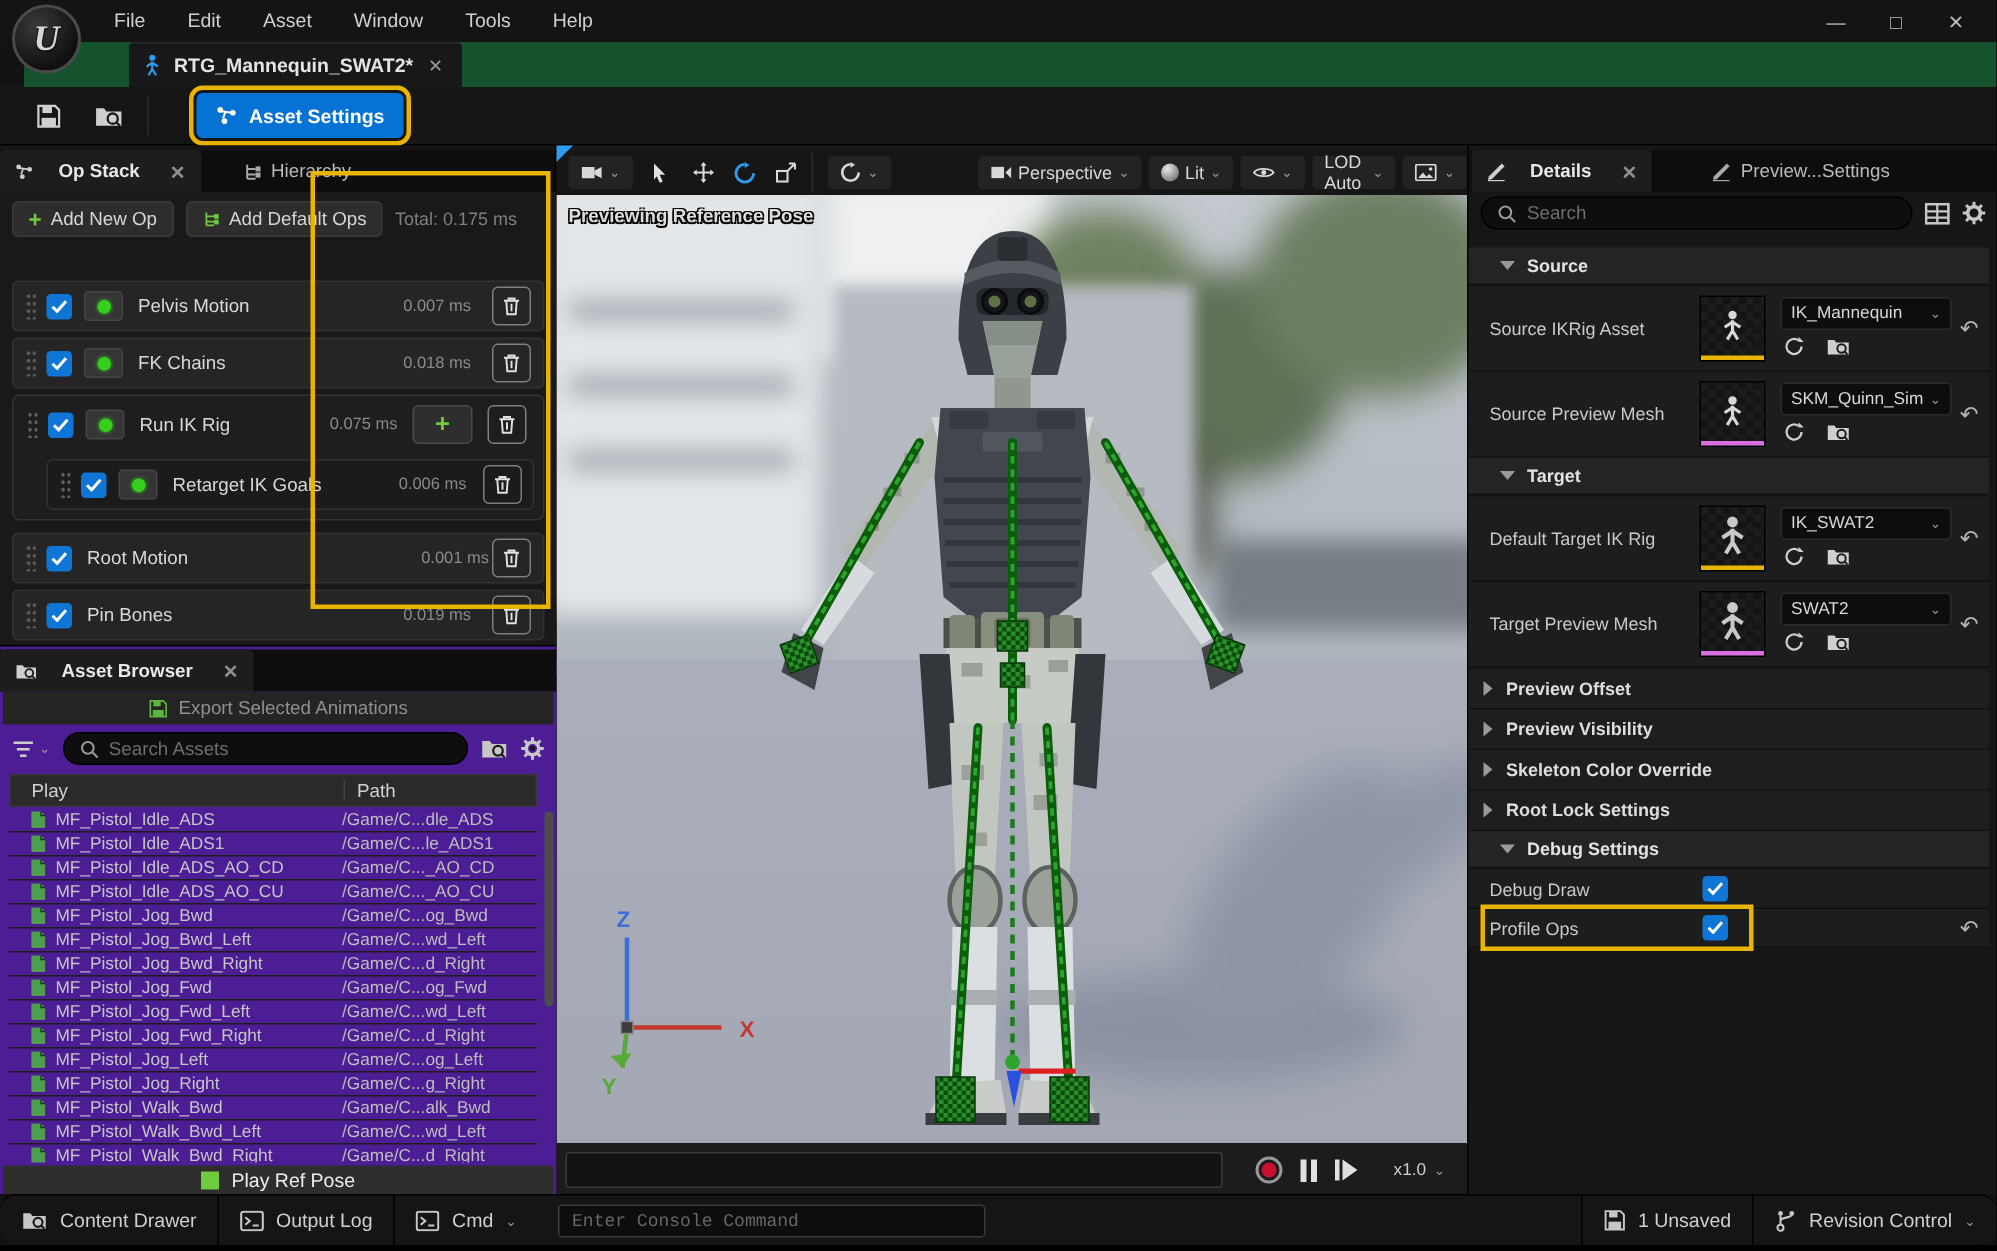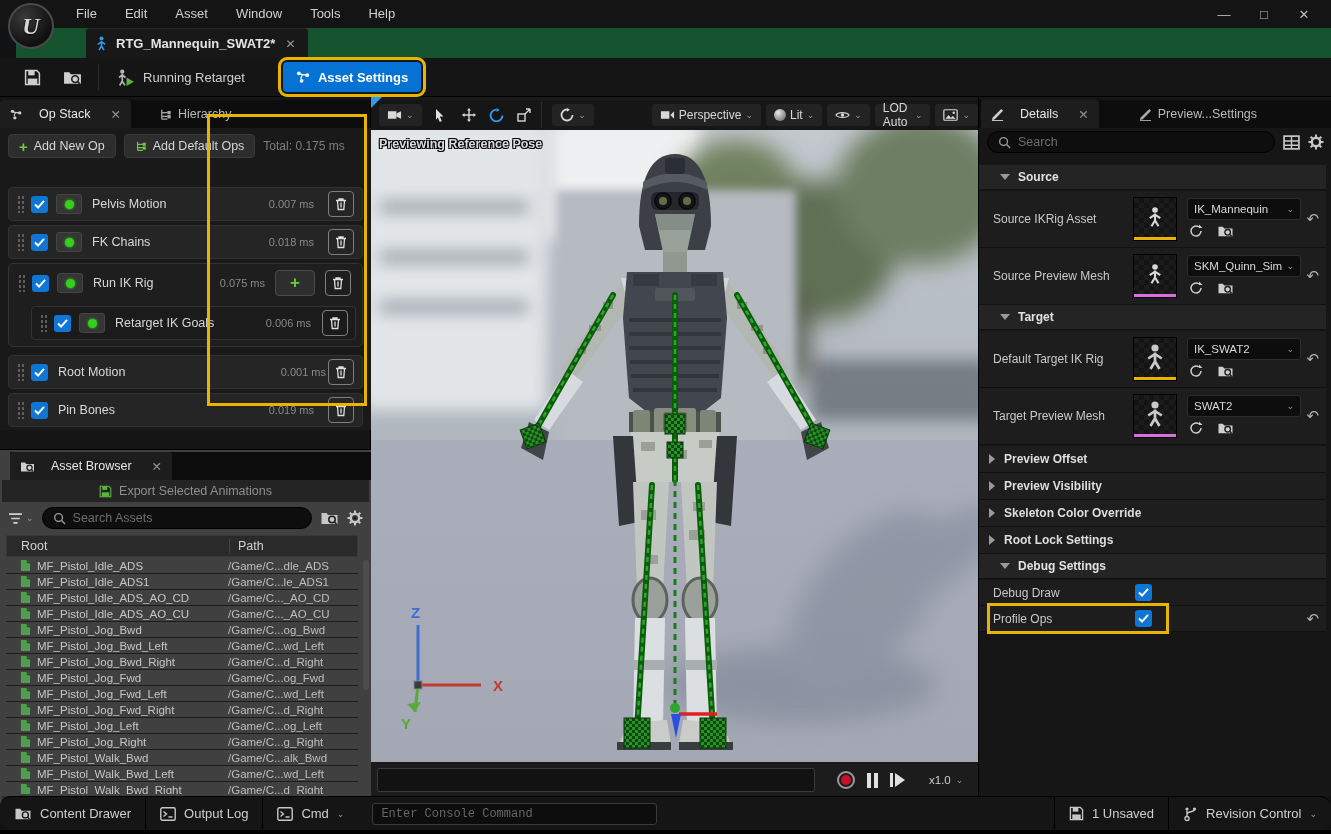--- a/index.html
+++ b/index.html
@@ -37,21 +37,21 @@
   .tb-icon-btn { width:40px; height:30px; display:flex; align-items:center; justify-content:center; border-radius:3px; }
   .tb-divider { width:1px; height:26px; background:#2c2c2c; margin:0 6px; }
   #running-retarget { display:flex; align-items:center; gap:7px; padding:0 12px; height:30px; color:#cfcfcf; font-size:13px; }
   #asset-settings-btn { display:flex; align-items:center; gap:7px; height:30px; padding:0 13px;
     background:#0672d3; border-radius:4px; color:#fff; font-size:13px; font-weight:bold; }
   .hl-gold { outline:3px solid #e9b400; outline-offset:2px; }
 
   
   .tabbar { position:absolute; height:28px; background:#0d0d0d; width:100%; display:flex; align-items:flex-end; }
   .ptab { height:28px; display:flex; align-items:center; gap:6px; padding:0 10px; font-size:12.5px; color:#b9b9b9; }
-  .ptab.active { background:#1d1d1d; color:#e8e8e8; font-weight:normal; border-radius:3px 3px 0 0;gap:16px; }
+  .ptab.active { background:#1d1d1d; color:#e8e8e8; font-weight:bold; border-radius:3px 3px 0 0;gap:16px; }
   .ptab .tab-close { color:#8f8f8f; margin-left:4px; }
 
   
   #left-col { left:0; top:97px; width:371px; height:699px; background:#151515; border-right:1px solid #000; }
   #opstack-body { position:absolute; top:31px; left:0; width:371px; height:302px; background:#191919; }
   .pill-btn { display:flex; align-items:center; gap:6px; background:#2d2d2d; border:1px solid #3a3a3a;
     border-radius:4px; height:24px; padding:0 10px; font-size:12.5px; color:#d6d6d6; }
   .green { color:#6fca3e; }
   .op-row { position:absolute; left:8px; width:355px; height:34px; background:#252525; border:1px solid #323232;
     border-radius:4px; display:flex; align-items:center; }
@@ -67,21 +67,21 @@
   .op-ms { position:absolute; color:#8a8a8a; font-size:11px; }
   .trash-btn { position:absolute; width:26px; height:26px; border:1px solid #7e7e7e; border-radius:4px;
     display:flex; align-items:center; justify-content:center; background:transparent; }
   .add-sub-btn { position:absolute; width:40px; height:26px; background:#2e2e2e; border:1px solid #4a4a4a;
     border-radius:4px; display:flex; align-items:center; justify-content:center; color:#6fca3e;
     font-size:17px; font-weight:bold; }
   #op-group { position:absolute; left:8px; top:135px; width:355px; height:84px; background:#1e1e1e;
     border:1px solid #333; border-radius:5px; }
 
   
-  #assetbrowser { position:absolute; top:352px; left:0; width:371px; height:366px; background:#404040; border-top:1px solid #000;padding-left:10px; }
+  #assetbrowser { position:absolute; top:333px; left:0; width:371px; height:366px; background:#4c1d95; border-top:1px solid #000; }
   #export-btn { position:absolute; top:30px; left:2px; width:367px; height:22px; background:#242424;
     display:flex; align-items:center; justify-content:center; gap:7px; color:#8f8f8f; font-size:12.5px; }
   .srch { background:#0e0e0e; border:1px solid #000; border-radius:12px; display:flex; align-items:center;
     gap:7px; padding:0 10px; height:22px; }
   .srch input { background:transparent; border:none; outline:none; color:#d0d0d0; font-size:12.5px;
     font-family:"Liberation Sans",sans-serif; width:100%; }
   .srch input::placeholder { color:#6d6d6d; }
   #ab-table-head { position:absolute; top:85px; left:6px; width:352px; height:22px; background:#2a2a2a;
     border:1px solid #383838; display:flex; align-items:center; font-size:12.5px; color:#d0d0d0; }
   #ab-rows { position:absolute; top:108px; left:6px; width:352px; height:236px; overflow:hidden; }
@@ -305,26 +305,20 @@
       <svg class="ic" width="17" height="17">
           <use href="#i-save"></use>
         </svg>
     </div>
     <div class="tb-icon-btn" style="color:#cfcfcf">
       <svg class="ic" width="19" height="17">
           <use href="#i-folder-search"></use>
         </svg>
     </div>
     <div class="tb-divider"></div>
-    <div id="running-retarget">
-      <svg class="ic" width="19" height="17">
-          <use href="#i-retarget-fig"></use>
-        </svg>
-      <span>Running Retarget</span>
-    </div>
     <div id="asset-settings-btn" class="hl-gold" style="margin-left:26px">
       <svg class="ic" width="15" height="14" style="color:#fff">
           <use href="#i-nodes"></use>
         </svg>
       <span>Asset Settings</span>
     </div>
   </div>
 
   <div id="left-col" class="abs">
     <div class="tabbar" style="top:3px">
@@ -505,21 +499,21 @@
         </div>
         <svg class="ic" width="19" height="16" style="color:#c7c7c7">
             <use href="#i-folder-search"></use>
           </svg>
         <svg class="ic" width="16" height="16" style="color:#c7c7c7">
             <use href="#i-gear"></use>
           </svg>
       </div>
 
       <div id="ab-table-head">
-        <span style="padding-left:14px;width:222px">Root</span>
+        <span style="padding-left:14px;width:222px">Play</span>
         <span style="border-left:1px solid #444;padding-left:8px">Path</span>
       </div>
 
       <div id="ab-rows">
 
           <div class="ab-row">
             <span class="name-cell">
               <svg class="ic" width="11" height="13" style="color:#4e9d50;flex:none">
                 <use href="#i-doc"></use>
               </svg>

